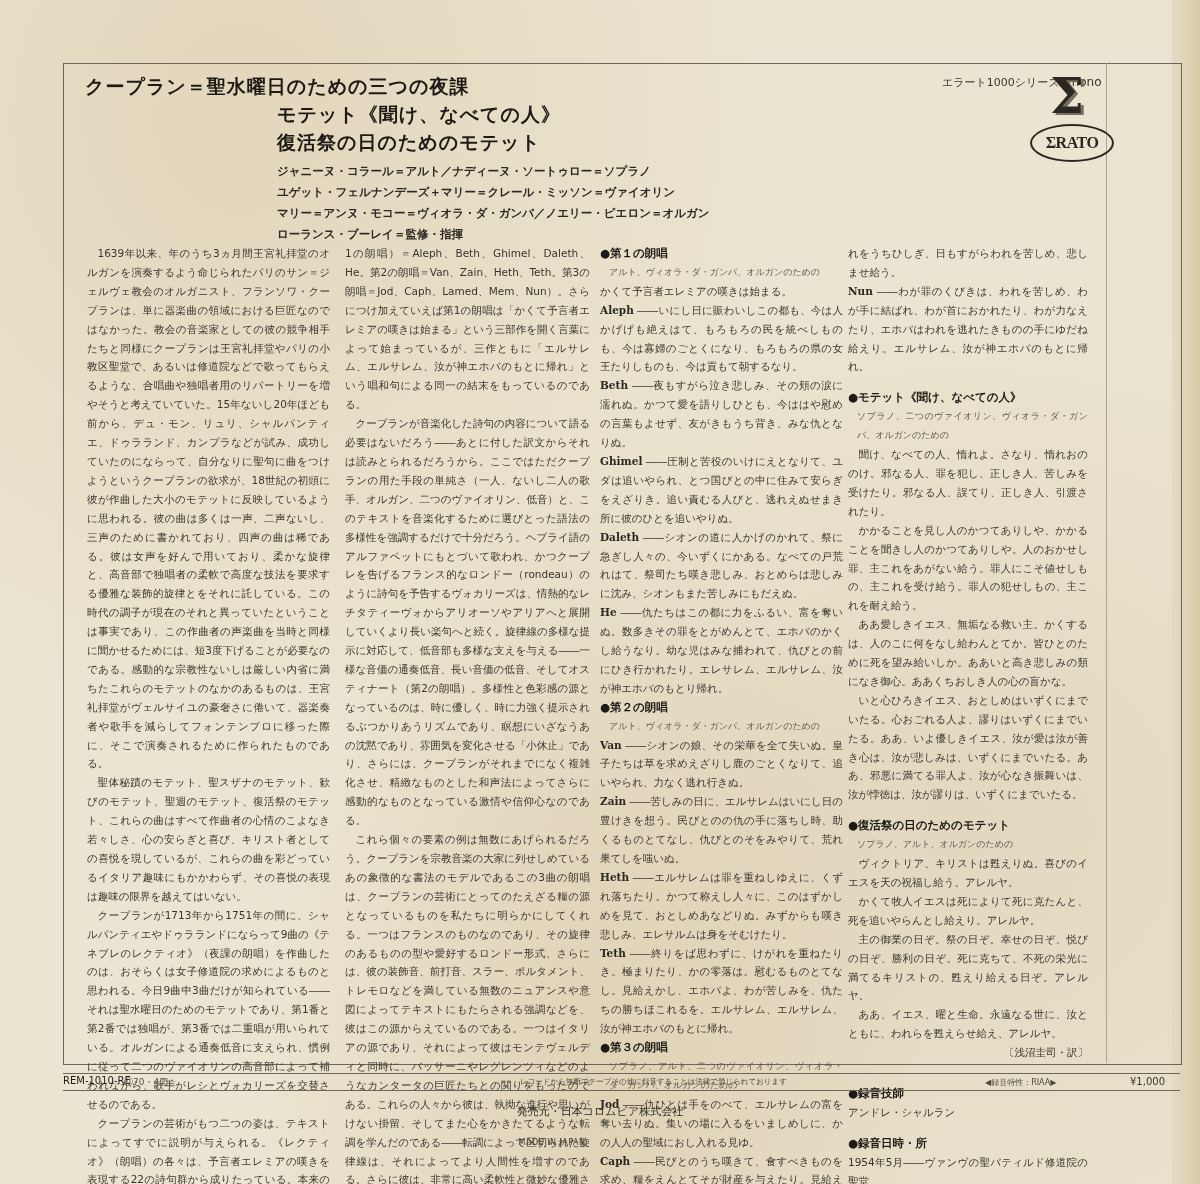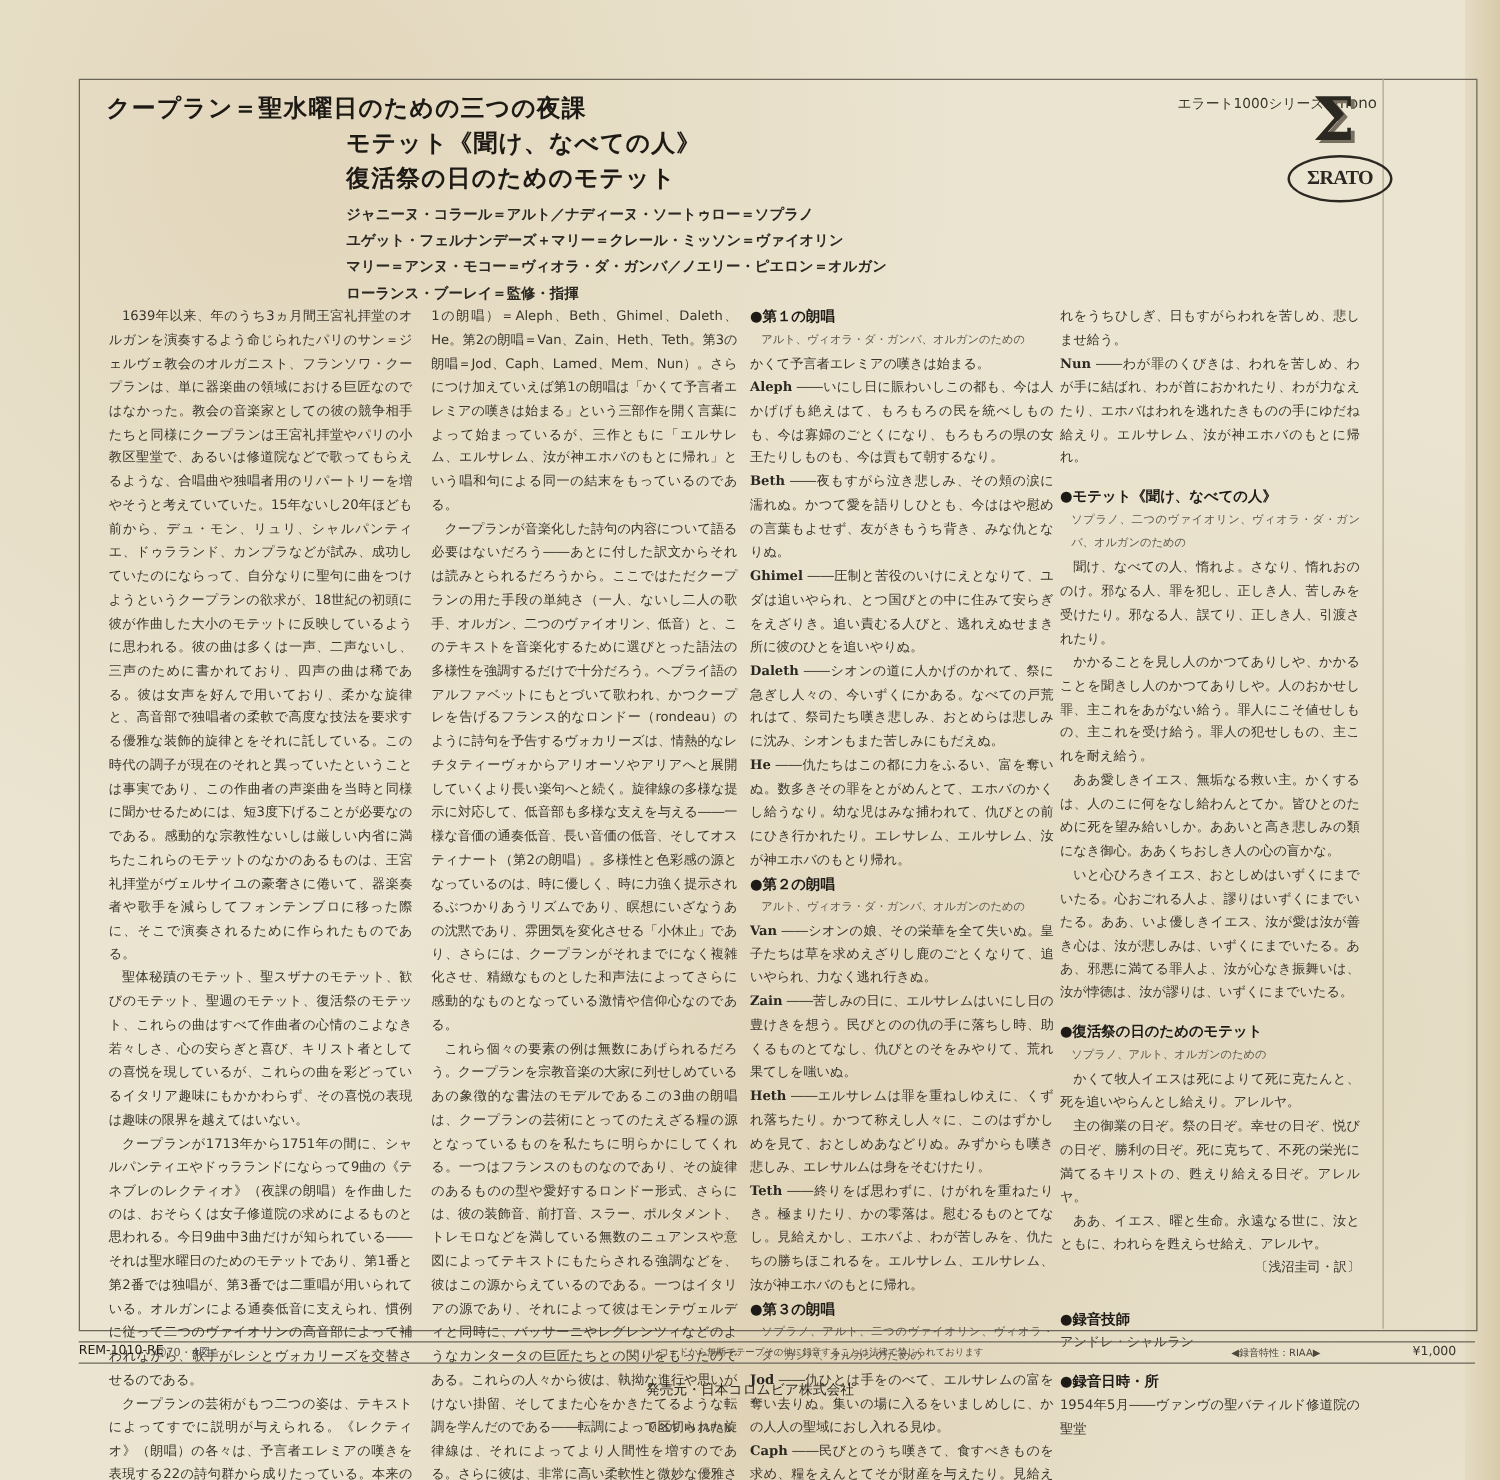--- a/index.html
+++ b/index.html
@@ -120,20 +120,21 @@
 
   <div class="sec-h">●モテット《聞け、なべての人》</div>
   <div class="sec-sub">ソプラノ、二つのヴァイオリン、ヴィオラ・ダ・ガンバ、オルガンのための</div>
   <p>聞け、なべての人、惰れよ。さなり、惰れおののけ。邪なる人、罪を犯し、正しき人、苦しみを受けたり。邪なる人、誤てり、正しき人、引渡されたり。</p>
   <p>かかることを見し人のかつてありしや、かかることを聞きし人のかつてありしや。人のおかせし罪、主これをあがない給う。罪人にこそ値せしもの、主これを受け給う。罪人の犯せしもの、主これを耐え給う。</p>
   <p>ああ愛しきイエス、無垢なる救い主。かくするは、人のこに何をなし給わんとてか。皆ひとのために死を望み給いしか。ああいと高き悲しみの類になき御心。ああくちおしき人の心の盲かな。</p>
   <p>いと心ひろきイエス、おとしめはいずくにまでいたる。心おごれる人よ、謬りはいずくにまでいたる。ああ、いよ優しきイエス、汝が愛は汝が善き心は、汝が悲しみは、いずくにまでいたる。ああ、邪悪に満てる罪人よ、汝が心なき振舞いは、汝が悖徳は、汝が謬りは、いずくにまでいたる。</p>
 
   <div class="sec-h">●復活祭の日のためのモテット</div>
   <div class="sec-sub">ソプラノ、アルト、オルガンのための</div>
+  <p>ヴィクトリア、キリストは甦えりぬ。喜びのイエスを天の祝福し給う。アレルヤ。</p>
   <p>かくて牧人イエスは死によりて死に克たんと、死を追いやらんとし給えり。アレルヤ。</p>
   <p>主の御業の日ぞ。祭の日ぞ。幸せの日ぞ、悦びの日ぞ、勝利の日ぞ。死に克ちて、不死の栄光に満てるキリストの、甦えり給える日ぞ。アレルヤ。</p>
   <p>ああ、イエス、曜と生命。永遠なる世に、汝とともに、われらを甦えらせ給え、アレルヤ。</p>
   <div class="credit">〔浅沼圭司・訳〕</div>
 
   <div class="sec-h" style="margin-top:22px">●録音技師</div>
   <div>アンドレ・シャルラン</div>
 
   <div class="sec-h">●録音日時・所</div>
   <div>1954年5月――ヴァンヴの聖バティルド修道院の聖堂</div>

